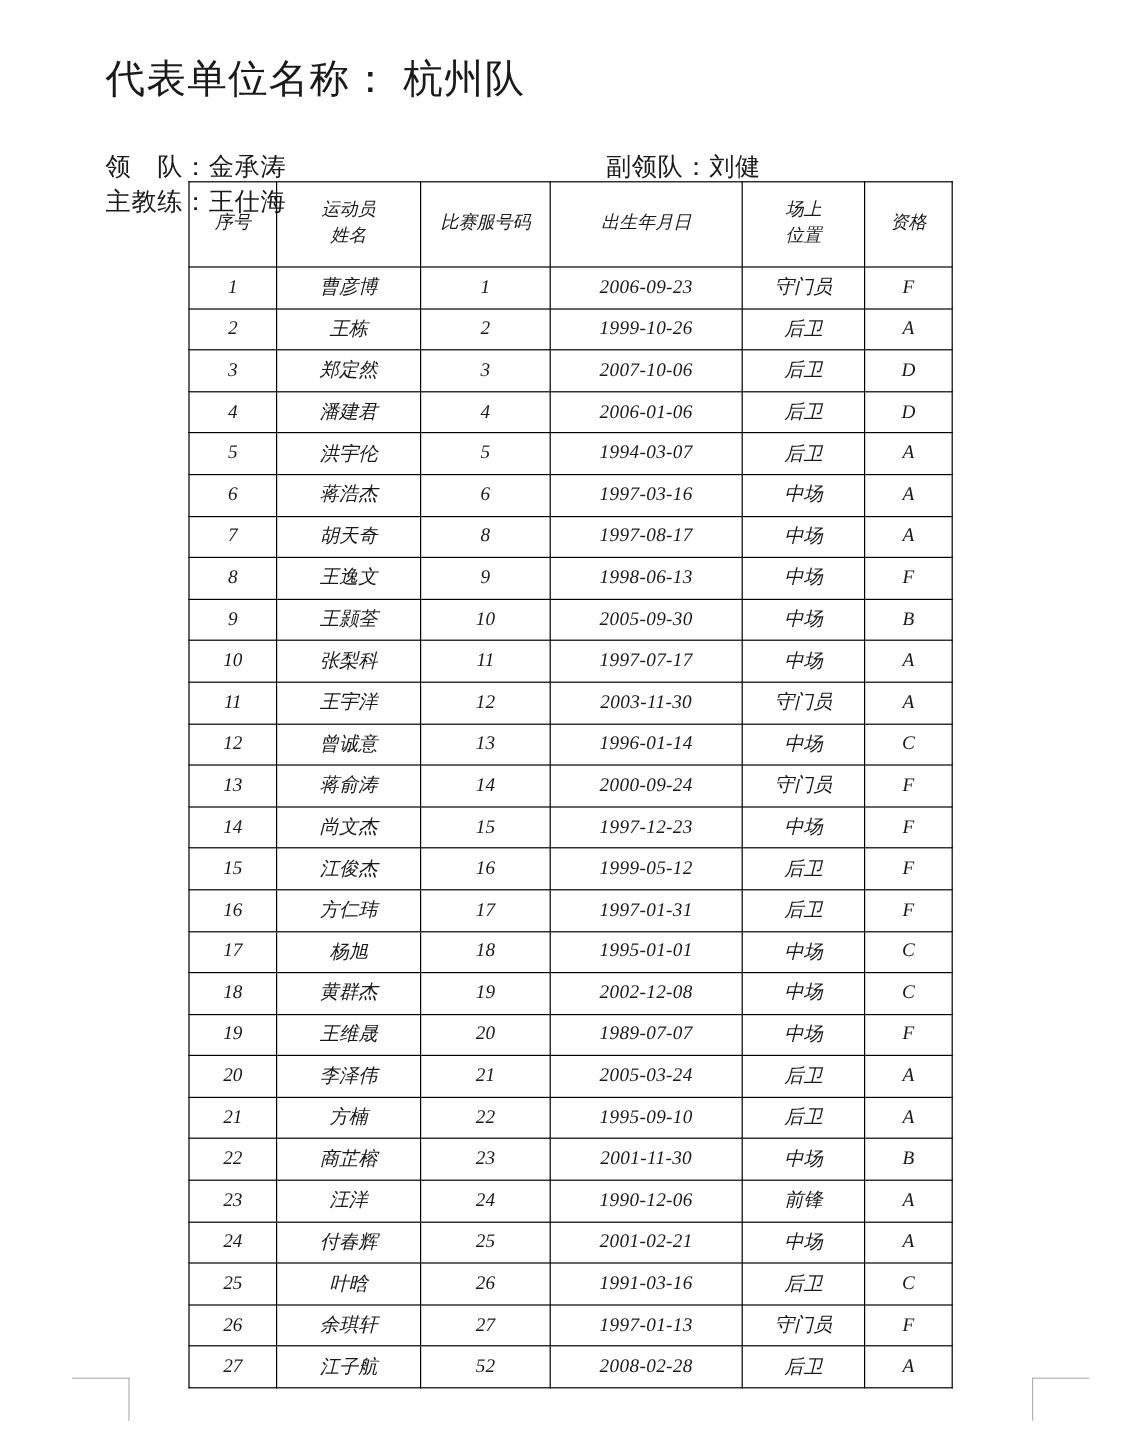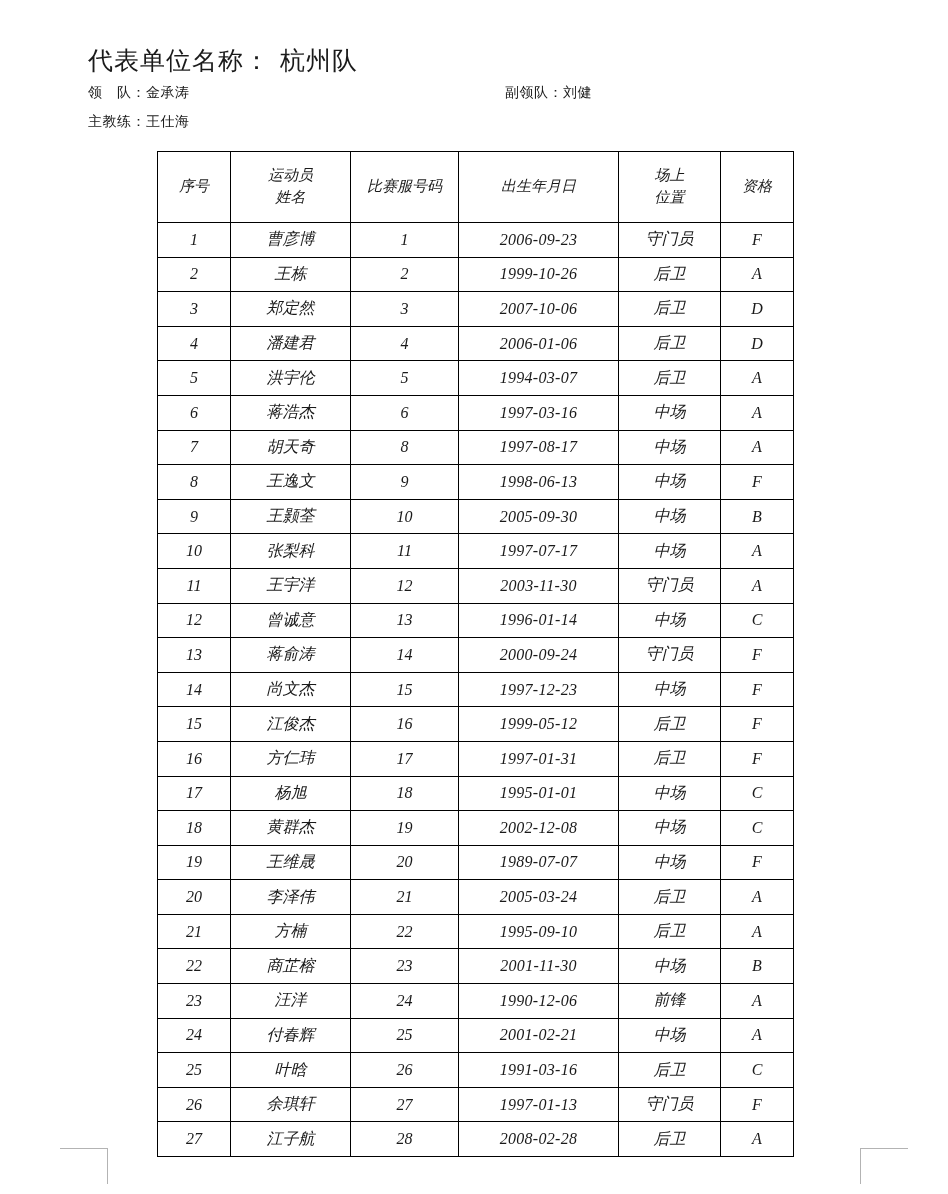--- a/index.html
+++ b/index.html
@@ -22,32 +22,33 @@
     left: 0;
     top: 0;
     width: 948px;
     height: 145px;
   }
 
   .hdr-title-line {
     position: absolute;
     left: 88px;
     top: 44px;
-    font-size: 25px;
+    font-size: 33px;
     letter-spacing: 1px;
     white-space: nowrap;
   }
   .hdr-title-label { margin-right: 10px; }
   .hdr-title-value { }
 
   .hdr-row {
     position: absolute;
-    font-size: 14px;
+    font-size: 21px;
     white-space: nowrap;
     letter-spacing: 0.5px;
+    margin-top: 41px;
   }
   .hdr-left-1  { left: 88px;  top: 84px; }
   .hdr-left-2  { left: 88px;  top: 113px; text-align: right; }
   .hdr-right-1 { left: 505px; top: 84px; }
   .hdr-right-2 { left: 505px; top: 113px; }
 
   .hdr-gap { display: inline-block; width: 22px; }
 
   
   #roster-table {
@@ -377,21 +378,21 @@
         <td>26</td>
         <td class="cell-name">余琪轩</td>
         <td>27</td>
         <td class="cell-birth">1997-01-13</td>
         <td>守门员</td>
         <td class="cell-qual">F</td>
       </tr>
       <tr>
         <td>27</td>
         <td class="cell-name">江子航</td>
-        <td>28</td>
+        <td>52</td>
         <td class="cell-birth">2008-02-28</td>
         <td>后卫</td>
         <td class="cell-qual">A</td>
       </tr>
     </tbody>
 </table>
 
 <div class="corner-mark" id="corner-bottom-left"></div>
 <div class="corner-mark" id="corner-bottom-right"></div>
 

